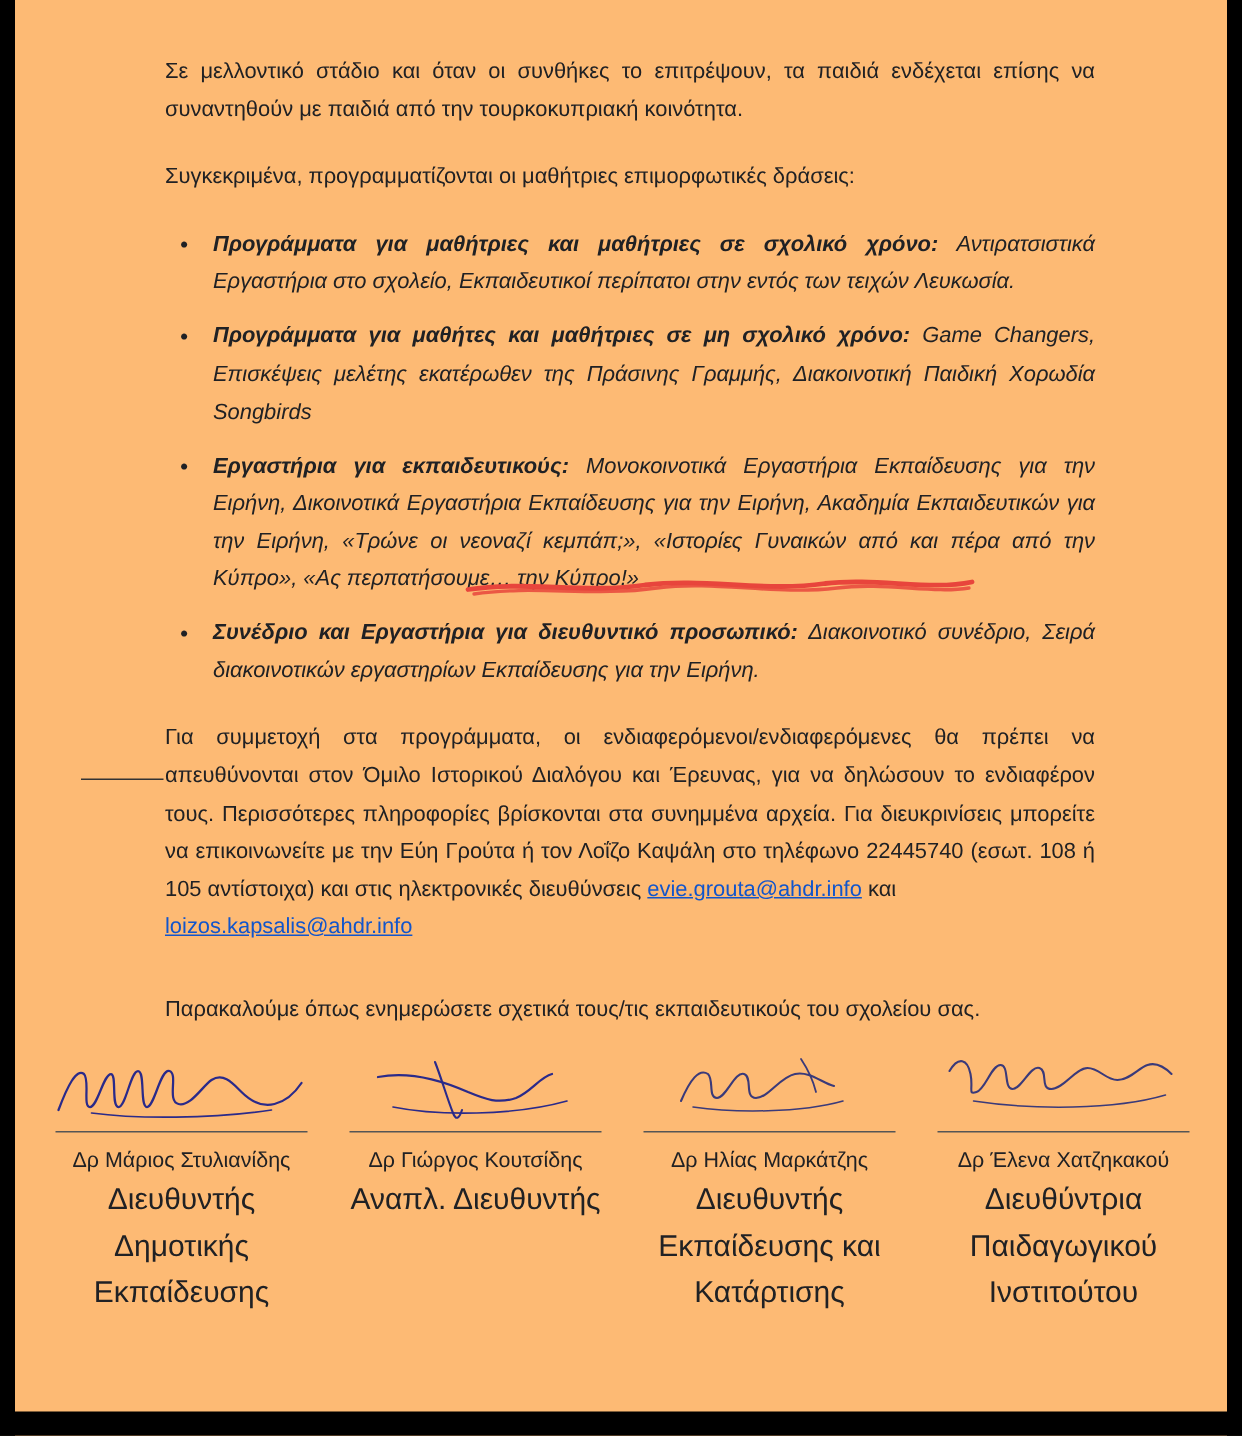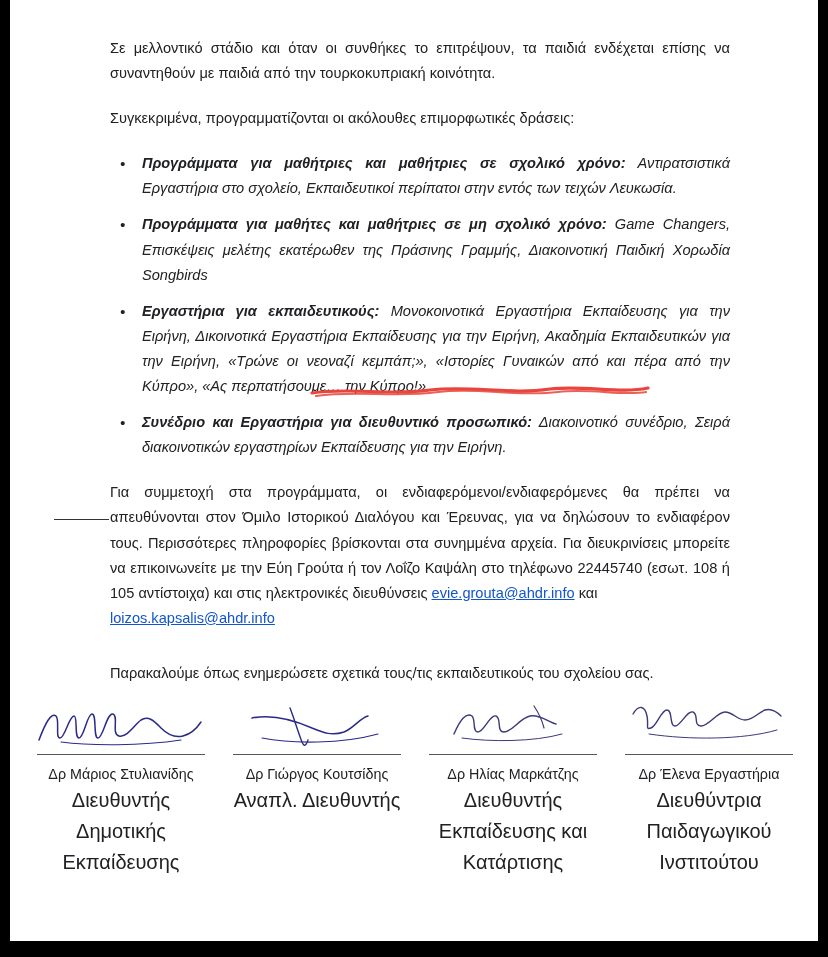--- a/index.html
+++ b/index.html
@@ -12,21 +12,21 @@
     height: 957px;
     overflow: hidden;
     font-family: "Liberation Sans", sans-serif;
   }
   .page {
     position: absolute;
     left: 10px;
     top: 0;
     width: 808px;
     height: 957px;
-    background: #ffffff;
+    background: #fdba74;
   }
   .content {
     position: absolute;
     left: 100px;
     top: 0;
     width: 620px;
   }
   p {
     margin: 0 0 20px 0;
     font-size: 14.6px;
@@ -144,21 +144,21 @@
 <div class="right-bar"></div>
 
 <div class="page">
 
   <div class="small-rule"></div>
 
   <div class="content">
 
     <p class="first-para">Σε μελλοντικό στάδιο και όταν οι συνθήκες το επιτρέψουν, τα παιδιά ενδέχεται επίσης να συναντηθούν με παιδιά από την τουρκοκυπριακή κοινότητα.</p>
 
-    <p>Συγκεκριμένα, προγραμματίζονται οι ακόλουθες επιμορφωτικές δράσεις:</p>
+    <p>Συγκεκριμένα, προγραμματίζονται οι μαθήτριες επιμορφωτικές δράσεις:</p>
 
     <ul class="actions">
       <li>
         <b>Προγράμματα για μαθήτριες και μαθήτριες σε σχολικό χρόνο:</b><span> Αντιρατσιστικά Εργαστήρια στο σχολείο, Εκπαιδευτικοί περίπατοι στην εντός των τειχών Λευκωσία.</span>
       </li>
       <li>
         <b>Προγράμματα για μαθήτες και μαθήτριες σε μη σχολικό χρόνο:</b><span> Game Changers, Επισκέψεις μελέτης εκατέρωθεν της Πράσινης Γραμμής, Διακοινοτική Παιδική Χορωδία Songbirds</span>
       </li>
       <li class="li-underlined">
         <b>Εργαστήρια για εκπαιδευτικούς:</b><span> Μονοκοινοτικά Εργαστήρια Εκπαίδευσης για την Ειρήνη, Δικοινοτικά Εργαστήρια Εκπαίδευσης για την Ειρήνη, Ακαδημία Εκπαιδευτικών για την Ειρήνη, «Τρώνε οι νεοναζί κεμπάπ;», «Ιστορίες Γυναικών από και πέρα από την Κύπρο», «Ας περπατήσουμε… την Κύπρο!»</span>
@@ -222,21 +222,21 @@
     </div>
 
     <div class="sig-col">
       <div class="sig-img">
         <svg width="180" height="58" viewBox="0 0 180 58">
           <path d="M14,20 C20,10 26,12 28,22 C30,32 26,36 32,34 C38,32 42,16 48,16 C54,16 50,32 56,32 C62,32 68,16 74,18 C80,20 74,32 82,32 C90,32 98,18 106,18 C114,18 118,26 126,26 C134,26 140,18 146,16 C152,14 158,18 162,22" fill="none" stroke="#3a3a7a" stroke-width="1.4" stroke-linecap="round"></path>
           <path d="M30,40 C70,46 124,46 158,36" fill="none" stroke="#3a3a7a" stroke-width="1" stroke-linecap="round"></path>
         </svg>
       </div>
       <div class="sig-rule"></div>
-      <div class="sig-name">Δρ Έλενα Εργαστήρια</div>
+      <div class="sig-name">Δρ Έλενα Χατζηκακού</div>
       <div class="sig-role">Διευθύντρια</div>
       <div class="sig-role">Παιδαγωγικού Ινστιτούτου</div>
     </div>
 
   </div>
 </div>
 
 <div class="bottom-bar"></div>
 
 </body></html>

